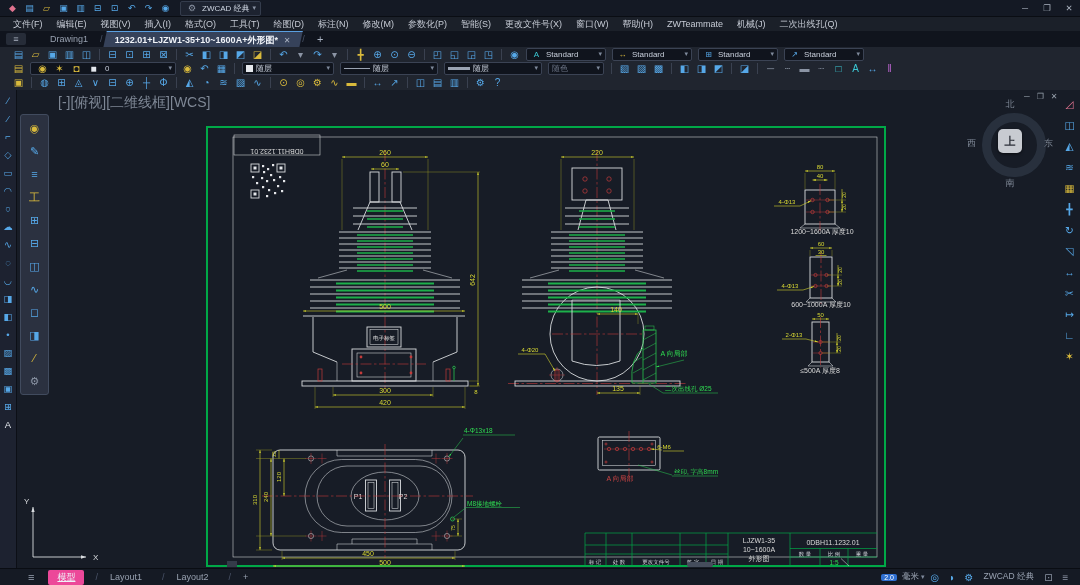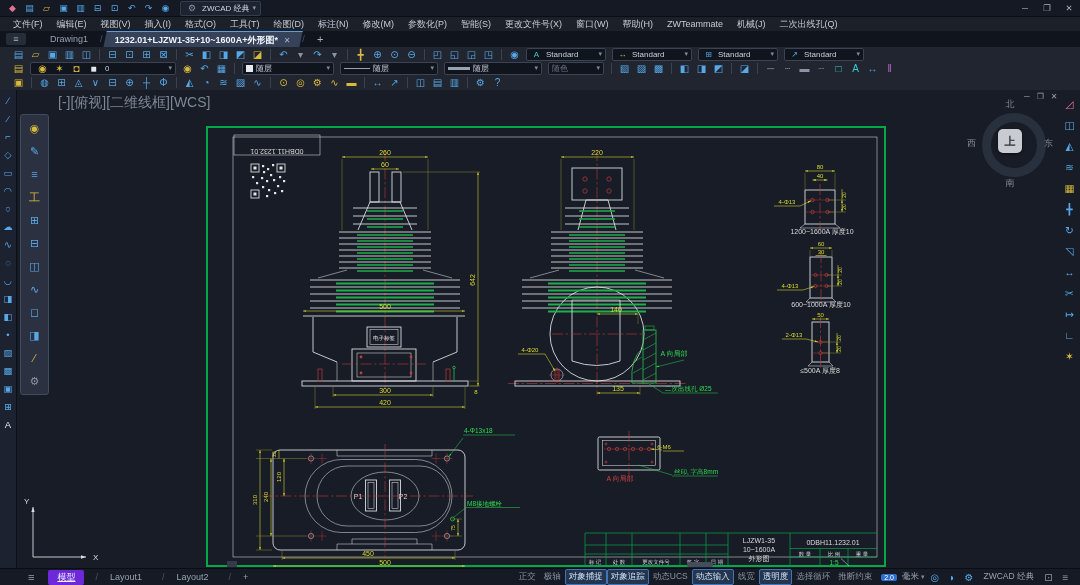--- a/index.html
+++ b/index.html
@@ -96,21 +96,21 @@
   .tY6{fill:#d8d833;font-size:6px;text-anchor:middle}
   .tY5{fill:#d8d833;font-size:5px;text-anchor:middle}
   .tW{fill:#d9d9d9;font-size:7px;text-anchor:middle}
   .tG{fill:#2fdc51;font-size:7px;text-anchor:middle}
   .tGs{fill:#2fdc51;font-size:6.5px}
   .tR{fill:#cc4444;font-size:7px;text-anchor:middle}
   
   #statusrow{top:568px;height:17px;background:#151a24;border-top:1px solid #0a0d13;padding:0 6px;box-sizing:border-box;}
   #layout-menu{color:#9aa3b2;font-size:11px;margin:0 14px 0 22px;}
   .ltab{color:#98a1b0;font-size:9px;padding:1px 9px;border-radius:2px;white-space:nowrap;}
-  .ltab.on{background:#6d28d9;color:#eef2f8;text-decoration:underline;}
+  .ltab.on{background:#ec4899;color:#eef2f8;text-decoration:underline;}
   .ltab:not(:first-child)::before{content:"/";color:#4a5468;margin-right:12px;}
   #status-right{margin-left:auto;display:flex;align-items:center;gap:2px;}
   .titem{font-size:8.5px;color:#8a93a2;padding:1px 3px;border:1px solid transparent;white-space:nowrap;}
   .titem.on{border-color:#3f76b8;background:#24364f;color:#cfe0f5;border-radius:2px;}
   #anno-badge{background:#2f6fd0;color:#fff;font-size:7px;padding:0 3px;border-radius:2px;margin:0 3px;}
   #unit-chip{font-size:8.5px;color:#9aa3b2;}
   #unit-chip::after{content:" ▾";font-size:7px;color:#7f8a9c;}
   #brand{font-size:8.5px;color:#9aa3b2;margin:0 4px;white-space:nowrap;}
 </style>
 </head>
@@ -817,32 +817,20 @@
 
   <div id="statusrow" class="row">
     <span id="layout-menu">≡</span>
     <div class="strip" style="gap:2px">
         <span class="ltab on">模型</span>
         <span class="ltab">Layout1</span>
         <span class="ltab">Layout2</span>
         <span class="ltab">+</span>
       </div>
     <div id="status-right">
-      <span class="strip">
-          <span class="titem">正交</span>
-          <span class="titem">极轴</span>
-          <span class="titem on">对象捕捉</span>
-          <span class="titem on">对象追踪</span>
-          <span class="titem">动态UCS</span>
-          <span class="titem on">动态输入</span>
-          <span class="titem">线宽</span>
-          <span class="titem on">透明度</span>
-          <span class="titem">选择循环</span>
-          <span class="titem">推断约束</span>
-        </span>
       <span id="anno-badge">2.0</span>
       <span id="unit-chip">毫米</span>
       <span class="strip">
           <span class="ic">◎</span>
           <span class="ic">◗</span>
           <span class="ic">⚙</span>
         </span>
       <span id="brand">ZWCAD 经典</span>
       <span class="strip">
           <span class="ic c-g">⊡</span>

